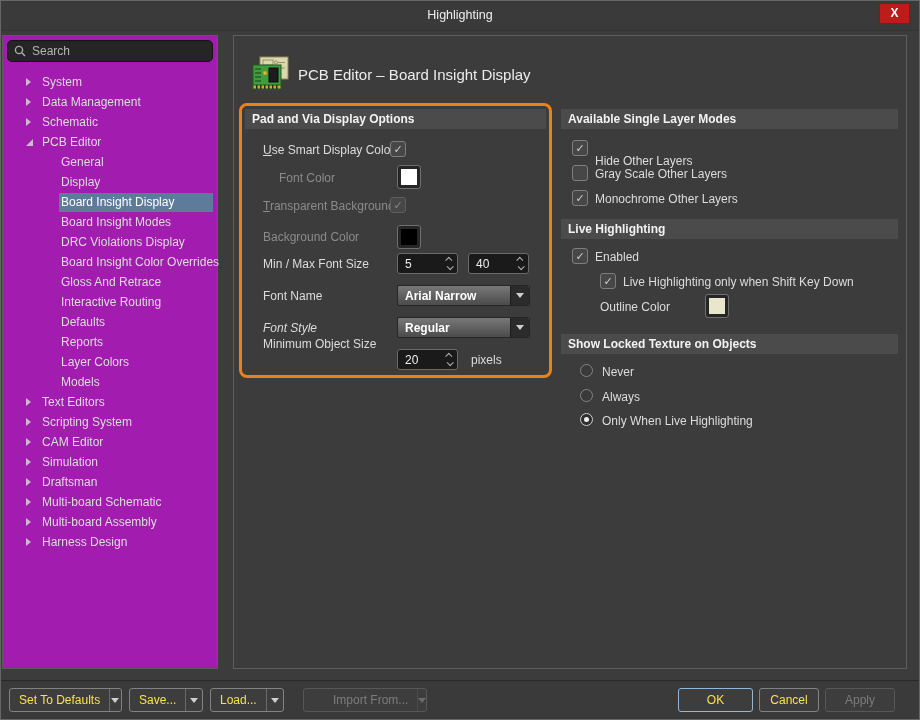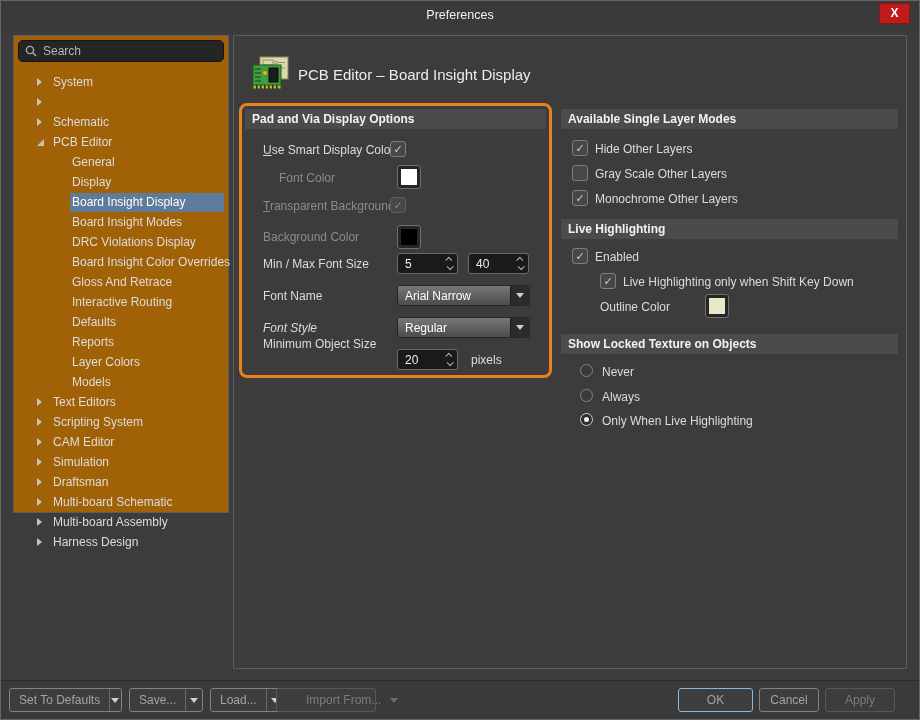--- a/index.html
+++ b/index.html
@@ -5,21 +5,21 @@
   * { box-sizing: border-box; margin: 0; padding: 0; }
   html,body { width:920px; height:720px; background:#2b2b2b; font-family:"Liberation Sans", sans-serif; }
   .window { position:relative; width:920px; height:720px; background:#3c3c3c; border:1px solid #666; overflow:hidden; color:#dcdcdc; font-size:12px; }
 
   
   .titlebar { position:absolute; top:0; left:0; width:100%; height:30px; background:#3a3a3a; border-bottom:1px solid #333; }
   .titlebar .title { position:absolute; width:100%; text-align:center; line-height:28px; color:#f0f0f0; font-size:12.5px; }
   .close-btn { position:absolute; top:2px; right:9px; width:31px; height:21px; background:#c01b1b; border:1px solid #8e1414; color:#fff; font-weight:bold; font-size:12px; text-align:center; line-height:19px; cursor:pointer; }
 
   
-  .sidebar { position:absolute; left:12px; top:34px; width:216px; height:478px; border:1px solid #5d5d5d; background:#a16207; }
+  .sidebar { position:absolute; left:1px; top:34px; width:216px; height:634px; border:1px solid #5d5d5d; background:#a21caf; }
   .main-panel { position:absolute; left:232px; top:34px; width:674px; height:634px; border:1px solid #5d5d5d; background:#3c3c3c; }
 
   
   .search-box { position:absolute; left:4px; top:4px; width:206px; height:22px; background:#252525; border:1px solid #141414; border-radius:5px; display:flex; align-items:center; padding:0 6px; }
   .search-box input { flex:1; background:transparent; border:none; outline:none; color:#c9c9c9; font-size:12px; font-family:"Liberation Sans", sans-serif; }
   .search-box input::placeholder { color:#b5b5b5; opacity:1; }
   .search-box svg { margin-right:6px; flex:0 0 auto; }
 
   
   .tree { position:absolute; left:0; top:36px; width:100%; }
@@ -50,68 +50,69 @@
   .swatch .fill { position:absolute; inset:3px; }
 
   .spin { position:absolute; width:61px; height:21px; background:#1a1a1a; border:1px solid #6a6a6a; border-radius:3px; display:flex; align-items:center; }
   .spin .val { flex:1; padding-left:7px; color:#eeeeee; }
   .spin .chevs { width:16px; display:flex; flex-direction:column; align-items:center; gap:3px; }
   .chev { width:5px; height:5px; border-left:1.5px solid #b3b3b3; border-top:1.5px solid #b3b3b3; }
   .chev.up { transform:rotate(45deg) translateY(1px); }
   .chev.dn { transform:rotate(225deg) translateY(1px); }
 
   .dd { position:absolute; width:133px; height:21px; background:linear-gradient(180deg,#787878,#4b4b4b); border:1px solid #262626; border-radius:2px; display:flex; align-items:center; cursor:pointer; }
-  .dd .val { flex:1; padding-left:7px; color:#ffffff; font-weight:normal; font-size:12px; white-space:nowrap; overflow:hidden; }
+  .dd .val { flex:1; padding-left:7px; color:#ffffff; font-weight:bold; font-size:12px; white-space:nowrap; overflow:hidden; }
   .dd .arrowbox { width:19px; height:100%; background:#2b2b2b; border-left:1px solid #1d1d1d; display:flex; align-items:center; justify-content:center; border-radius:0 2px 2px 0; }
   .dd .arrowbox .tridn { width:0; height:0; border-left:4px solid transparent; border-right:4px solid transparent; border-top:5px solid #cfcfcf; }
 
   .radio { position:absolute; width:13px; height:13px; border-radius:50%; background:#3a3a3a; border:1px solid #848484; cursor:pointer; }
   .radio.on { background:#2e2e2e; border-color:#cfcfcf; }
   .radio.on::after { content:""; position:absolute; left:3px; top:3px; width:5px; height:5px; border-radius:50%; background:#f2f2f2; }
 
   .orange-box { position:absolute; left:238px; top:102px; width:313px; height:275px; border:3px solid #e8821d; border-radius:8px; }
 
   
   .footer { position:absolute; left:0; bottom:0; width:100%; height:39px; border-top:1px solid #292929; background:#3a3a3a; }
-  .btn { position:absolute; top:7px; height:24px; background:#3d3d3d; border:1px solid #828282; border-radius:3px; color:#a3a3a3; display:flex; align-items:center; cursor:pointer; font-size:12px; }
+  .btn { position:absolute; top:7px; height:24px; background:#3d3d3d; border:1px solid #828282; border-radius:3px; color:#fde047; display:flex; align-items:center; cursor:pointer; font-size:12px; }
   .btn .blabel { flex:1; text-align:center; padding:0 9px; white-space:nowrap; }
   .btn .sep { width:1px; height:100%; background:#6a6a6a; }
   .btn .darr { width:20px; display:flex; justify-content:center; }
   .btn .darr .tridn { width:0; height:0; border-left:4px solid transparent; border-right:4px solid transparent; border-top:5px solid #cfcfcf; }
   .btn.dis { border-color:#575757; color:#7c7c7c; cursor:default; }
   .btn.dis .sep { background:#4c4c4c; }
   .btn.dis .darr .tridn { border-top-color:#6a6a6a; }
   .btn.ok { border-color:#8fb8da; }
 </style>
 </head>
 <body>
 
 <div class="window">
 
   <div class="titlebar">
-    <div class="title">Preferences</div>
+    <div class="title">Highlighting</div>
     <div class="close-btn">X</div>
   </div>
 
   <div class="sidebar">
     <div class="search-box">
       <svg width="12" height="12" viewBox="0 0 12 12">
         <circle cx="5" cy="5" r="3.6" fill="none" stroke="#a9a9a9" stroke-width="1.4"></circle>
         <line x1="7.8" y1="7.8" x2="11" y2="11" stroke="#a9a9a9" stroke-width="1.6"></line>
       </svg>
       <input type="text" placeholder="Search" style="">
     </div>
 
     <div class="tree">
       <div class="trow d0">
           <span class="tri c"></span>
           <span class="tlabel">System</span>
         </div>
       <div class="trow d0">
           <span class="tri c"></span>
+          <span class="tlabel">Data Management</span>
         </div>
       <div class="trow d0">
           <span class="tri c"></span>
           <span class="tlabel">Schematic</span>
         </div>
       <div class="trow d0">
           <span class="tri e"></span>
           <span class="tlabel">PCB Editor</span>
         </div>
       <div class="trow d1">
@@ -270,21 +271,21 @@
     <span class="val">20</span>
     <span class="chevs">
         <span class="chev up"></span>
         <span class="chev dn"></span>
       </span>
   </div>
   <div class="lbl" style="left:470px; top:351px;">pixels</div>
 
   <div class="section-bar" style="left:560px; top:108px; width:337px;">Available Single Layer Modes</div>
   <div class="cbx" style="left:571px; top:139px;">✓</div>
-  <div class="lbl" style="left:594px; top:140px;">Hide Other Layers</div>
+  <div class="lbl" style="left:594px; top:152px;">Hide Other Layers</div>
   <div class="cbx empty" style="left:571px; top:164px;">✓</div>
   <div class="lbl" style="left:594px; top:165px;">Gray Scale Other Layers</div>
   <div class="cbx" style="left:571px; top:189px;">✓</div>
   <div class="lbl" style="left:594px; top:190px;">Monochrome Other Layers</div>
 
   <div class="section-bar" style="left:560px; top:218px; width:337px;">Live Highlighting</div>
   <div class="cbx" style="left:571px; top:247px;">✓</div>
   <div class="lbl" style="left:594px; top:248px;">Enabled</div>
   <div class="cbx" style="left:599px; top:272px;">✓</div>
   <div class="lbl" style="left:622px; top:273px;">Live Highlighting only when Shift Key Down</div>
@@ -316,21 +317,21 @@
           <span class="tridn"></span>
         </span>
     </div>
     <div class="btn" style="left:209px; width:74px;">
       <span class="blabel">Load...</span>
       <span class="sep"></span>
         <span class="darr">
           <span class="tridn"></span>
         </span>
     </div>
-    <div class="btn dis" style="left:275px; width:100px;padding-left:20px;">
+    <div class="btn dis" style="left:302px; width:124px;padding-left:20px;">
       <span class="blabel">Import From...</span>
       <span class="sep"></span>
         <span class="darr">
           <span class="tridn"></span>
         </span>
     </div>
 
     <div class="btn ok" style="left:677px; width:75px;">
       <span class="blabel">OK</span>
     </div>

